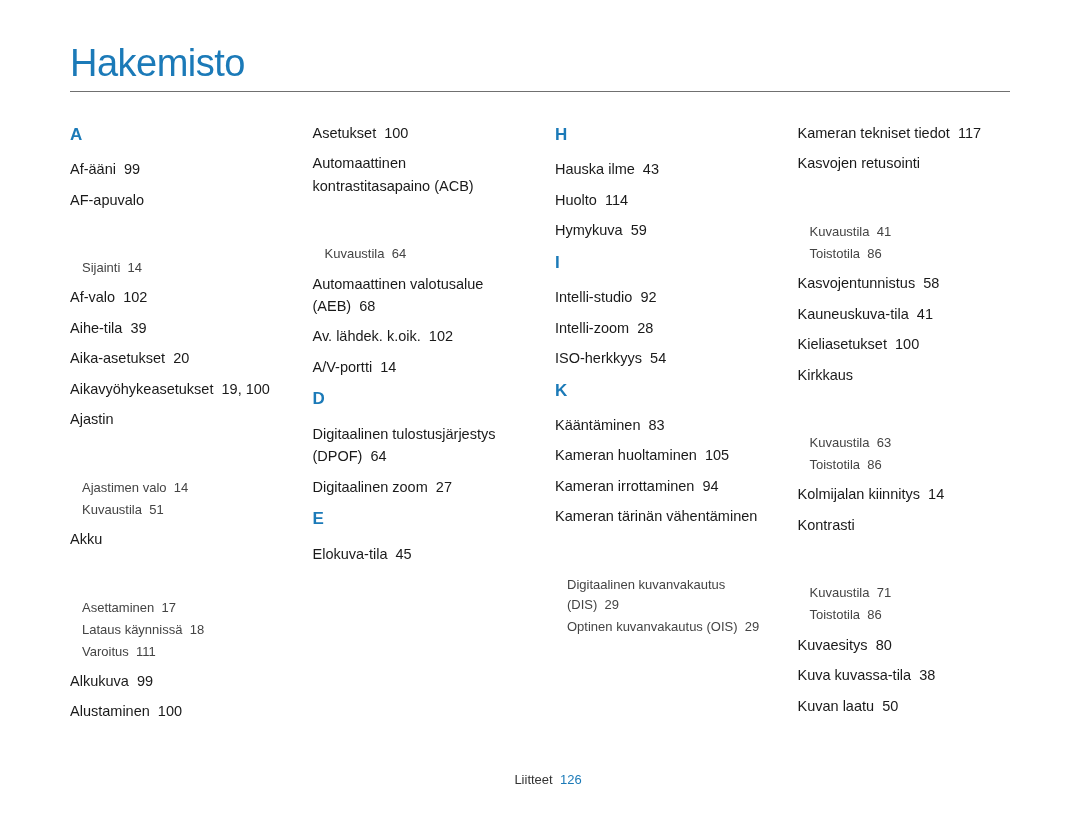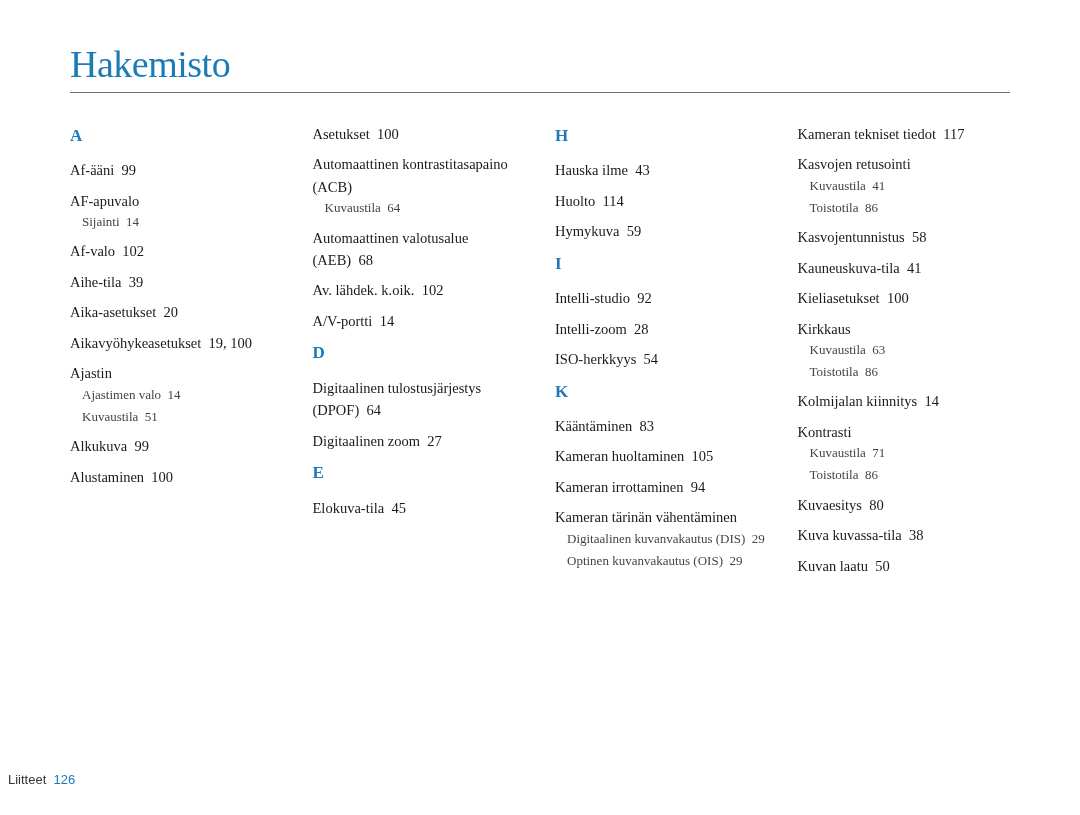--- a/index.html
+++ b/index.html
@@ -5,21 +5,20 @@
   html, body { margin: 0; padding: 0; background: #fff; }
   body {
     font-family: Arial, Helvetica, sans-serif;
     width: 1080px;
     height: 815px;
     position: relative;
     color: #000;
   }
   .page {
     padding: 42px 70px 0 70px;
-    font-family: Liberation Serif, serif;
   }
   .title {
     color: #1b7ab8;
     font-size: 38px;
     font-weight: 400;
     letter-spacing: -0.5px;
     padding-bottom: 6px;
   }
   .hr {
     border: 0;
@@ -44,25 +43,27 @@
     margin-bottom: 10px;
   }
   .letter.first { margin-top: 0; }
   .entry { margin-bottom: 8px; }
   .entry .pages { white-space: nowrap; }
   .sub {
     padding-left: 12px;
     font-size: 13px;
     color: #444;
     line-height: 1.55;
+    margin-top: 47px;
   }
   .sub .entry { margin-bottom: 2px; }
   .footer {
     position: absolute;
-    left: 8px; right: 0; bottom: 28px;
+    left: 16px; right: 0; bottom: 28px;
+    text-align: center;
     font-size: 13px;
     color: #333;
   }
   .footer .pg { color: #1b7ab8; }
 </style>
 </head>
 <body>
 
 <div class="page">
   <div class="title">Hakemisto</div>
@@ -74,20 +75,25 @@
         <div class="entry"><span>AF-apuvalo</span><div class="sub">
             <div class="entry"><span>Sijainti</span>&nbsp;&nbsp;<span>14</span></div>
           </div></div>
         <div class="entry"><span>Af-valo</span>&nbsp;&nbsp;<span class="pages">102</span></div>
         <div class="entry"><span>Aihe-tila</span>&nbsp;&nbsp;<span class="pages">39</span></div>
         <div class="entry"><span>Aika-asetukset</span>&nbsp;&nbsp;<span class="pages">20</span></div>
         <div class="entry"><span>Aikavyöhykeasetukset</span>&nbsp;&nbsp;<span class="pages">19, 100</span></div>
         <div class="entry"><span>Ajastin</span><div class="sub">
             <div class="entry"><span>Ajastimen valo</span>&nbsp;&nbsp;<span>14</span></div>
             <div class="entry"><span>Kuvaustila</span>&nbsp;&nbsp;<span>51</span></div>
+          </div></div>
+        <div class="entry"><span>Akku</span><div class="sub">
+            <div class="entry"><span>Asettaminen</span>&nbsp;&nbsp;<span>17</span></div>
+            <div class="entry"><span>Lataus käynnissä</span>&nbsp;&nbsp;<span>18</span></div>
+            <div class="entry"><span>Varoitus</span>&nbsp;&nbsp;<span>111</span></div>
           </div></div>
         <div class="entry"><span>Alkukuva</span>&nbsp;&nbsp;<span class="pages">99</span></div>
         <div class="entry"><span>Alustaminen</span>&nbsp;&nbsp;<span class="pages">100</span></div>
       </div>
       <div class="col">
         <div class="entry"><span>Asetukset</span>&nbsp;&nbsp;<span class="pages">100</span></div>
         <div class="entry"><span>Automaattinen kontrastitasapaino (ACB)</span><div class="sub">
             <div class="entry"><span>Kuvaustila</span>&nbsp;&nbsp;<span>64</span></div>
           </div></div>
         <div class="entry"><span>Automaattinen valotusalue (AEB)</span>&nbsp;&nbsp;<span class="pages">68</span></div>

